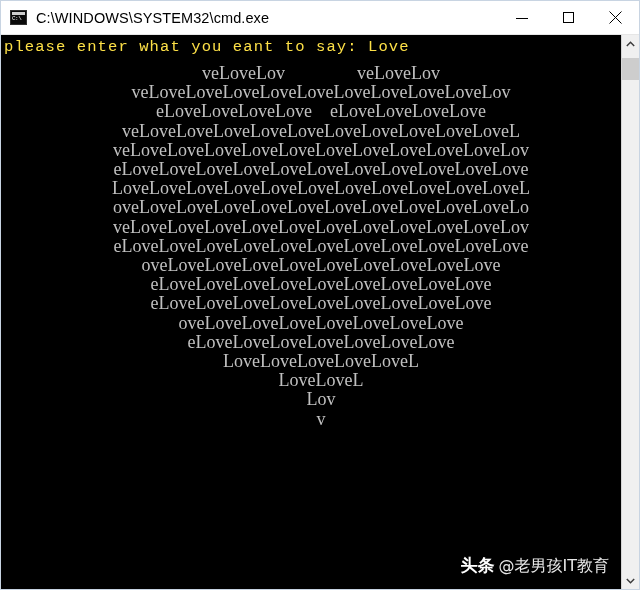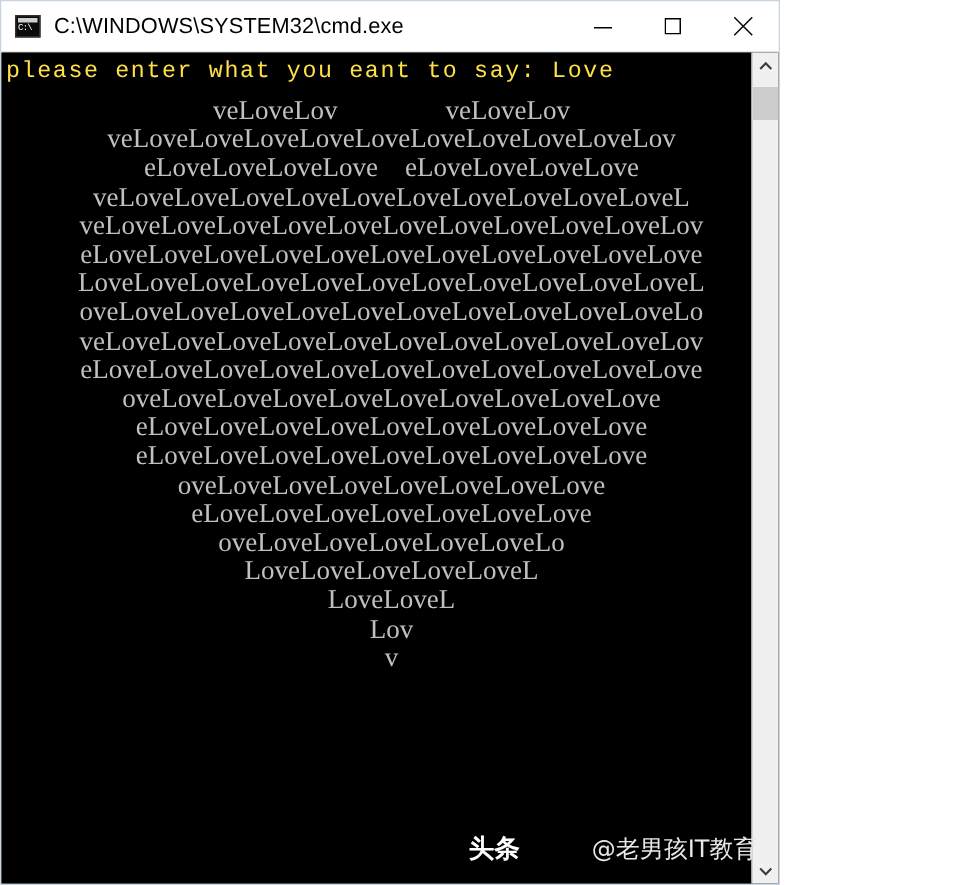--- a/index.html
+++ b/index.html
@@ -9,21 +9,21 @@
   }
   body {
     width: 640px;
     height: 590px;
     overflow: hidden;
     font-family: "Liberation Sans", sans-serif;
   }
 
   .window {
     position: relative;
-    width: 520px;
+    width: 640px;
     height: 590px;
     background: #ffffff;
     box-sizing: border-box;
     border: 1px solid #c8d4e2;
     display: flex;
     flex-direction: column;
   }
 
   
   .titlebar {
@@ -161,39 +161,38 @@
     top: 6px;
     left: 0;
     right: 0;
     height: 22px;
     background: #cdcdcd;
   }
 
   
   .watermark {
     position: absolute;
-    right: 14px;
+    right: 30px;
     bottom: 12px;
     display: flex;
     align-items: baseline;
     gap: 4px;
     z-index: 5;
     pointer-events: none;
   }
   .wm-bold {
     font-family: "DejaVu Sans", sans-serif;
     font-size: 17px;
     font-weight: bold;
     color: #ffffff;
   }
   .wm-light {
     font-family: "DejaVu Sans", sans-serif;
     font-size: 16px;
     color: #e8e8e8;
-    margin-left: 44px;
   }
 </style>
 </head>
 <body>
 
 <div class="window">
 
   <div class="titlebar">
     <div class="app-icon"></div>
     <div class="title-text">C:\WINDOWS\SYSTEM32\cmd.exe</div>
@@ -229,21 +228,20 @@
           <div class="art-line">eLoveLoveLoveLoveLoveLoveLoveLoveLoveLoveLove</div>
           <div class="art-line">LoveLoveLoveLoveLoveLoveLoveLoveLoveLoveLoveL</div>
           <div class="art-line">oveLoveLoveLoveLoveLoveLoveLoveLoveLoveLoveLo</div>
           <div class="art-line">veLoveLoveLoveLoveLoveLoveLoveLoveLoveLoveLov</div>
           <div class="art-line">eLoveLoveLoveLoveLoveLoveLoveLoveLoveLoveLove</div>
           <div class="art-line">oveLoveLoveLoveLoveLoveLoveLoveLoveLove</div>
           <div class="art-line">eLoveLoveLoveLoveLoveLoveLoveLoveLove</div>
           <div class="art-line">eLoveLoveLoveLoveLoveLoveLoveLoveLove</div>
           <div class="art-line">oveLoveLoveLoveLoveLoveLoveLove</div>
           <div class="art-line">eLoveLoveLoveLoveLoveLoveLove</div>
-          <div class="art-line">oveLoveLoveLoveLoveLoveLo</div>
           <div class="art-line">LoveLoveLoveLoveLoveL</div>
           <div class="art-line">LoveLoveL</div>
           <div class="art-line">Lov</div>
           <div class="art-line">v</div>
         </div>
     </div>
 
     <div class="scrollbar">
       <div class="sb-arrow">
         <svg width="9" height="6" viewBox="0 0 9 6" aria-hidden="true">

